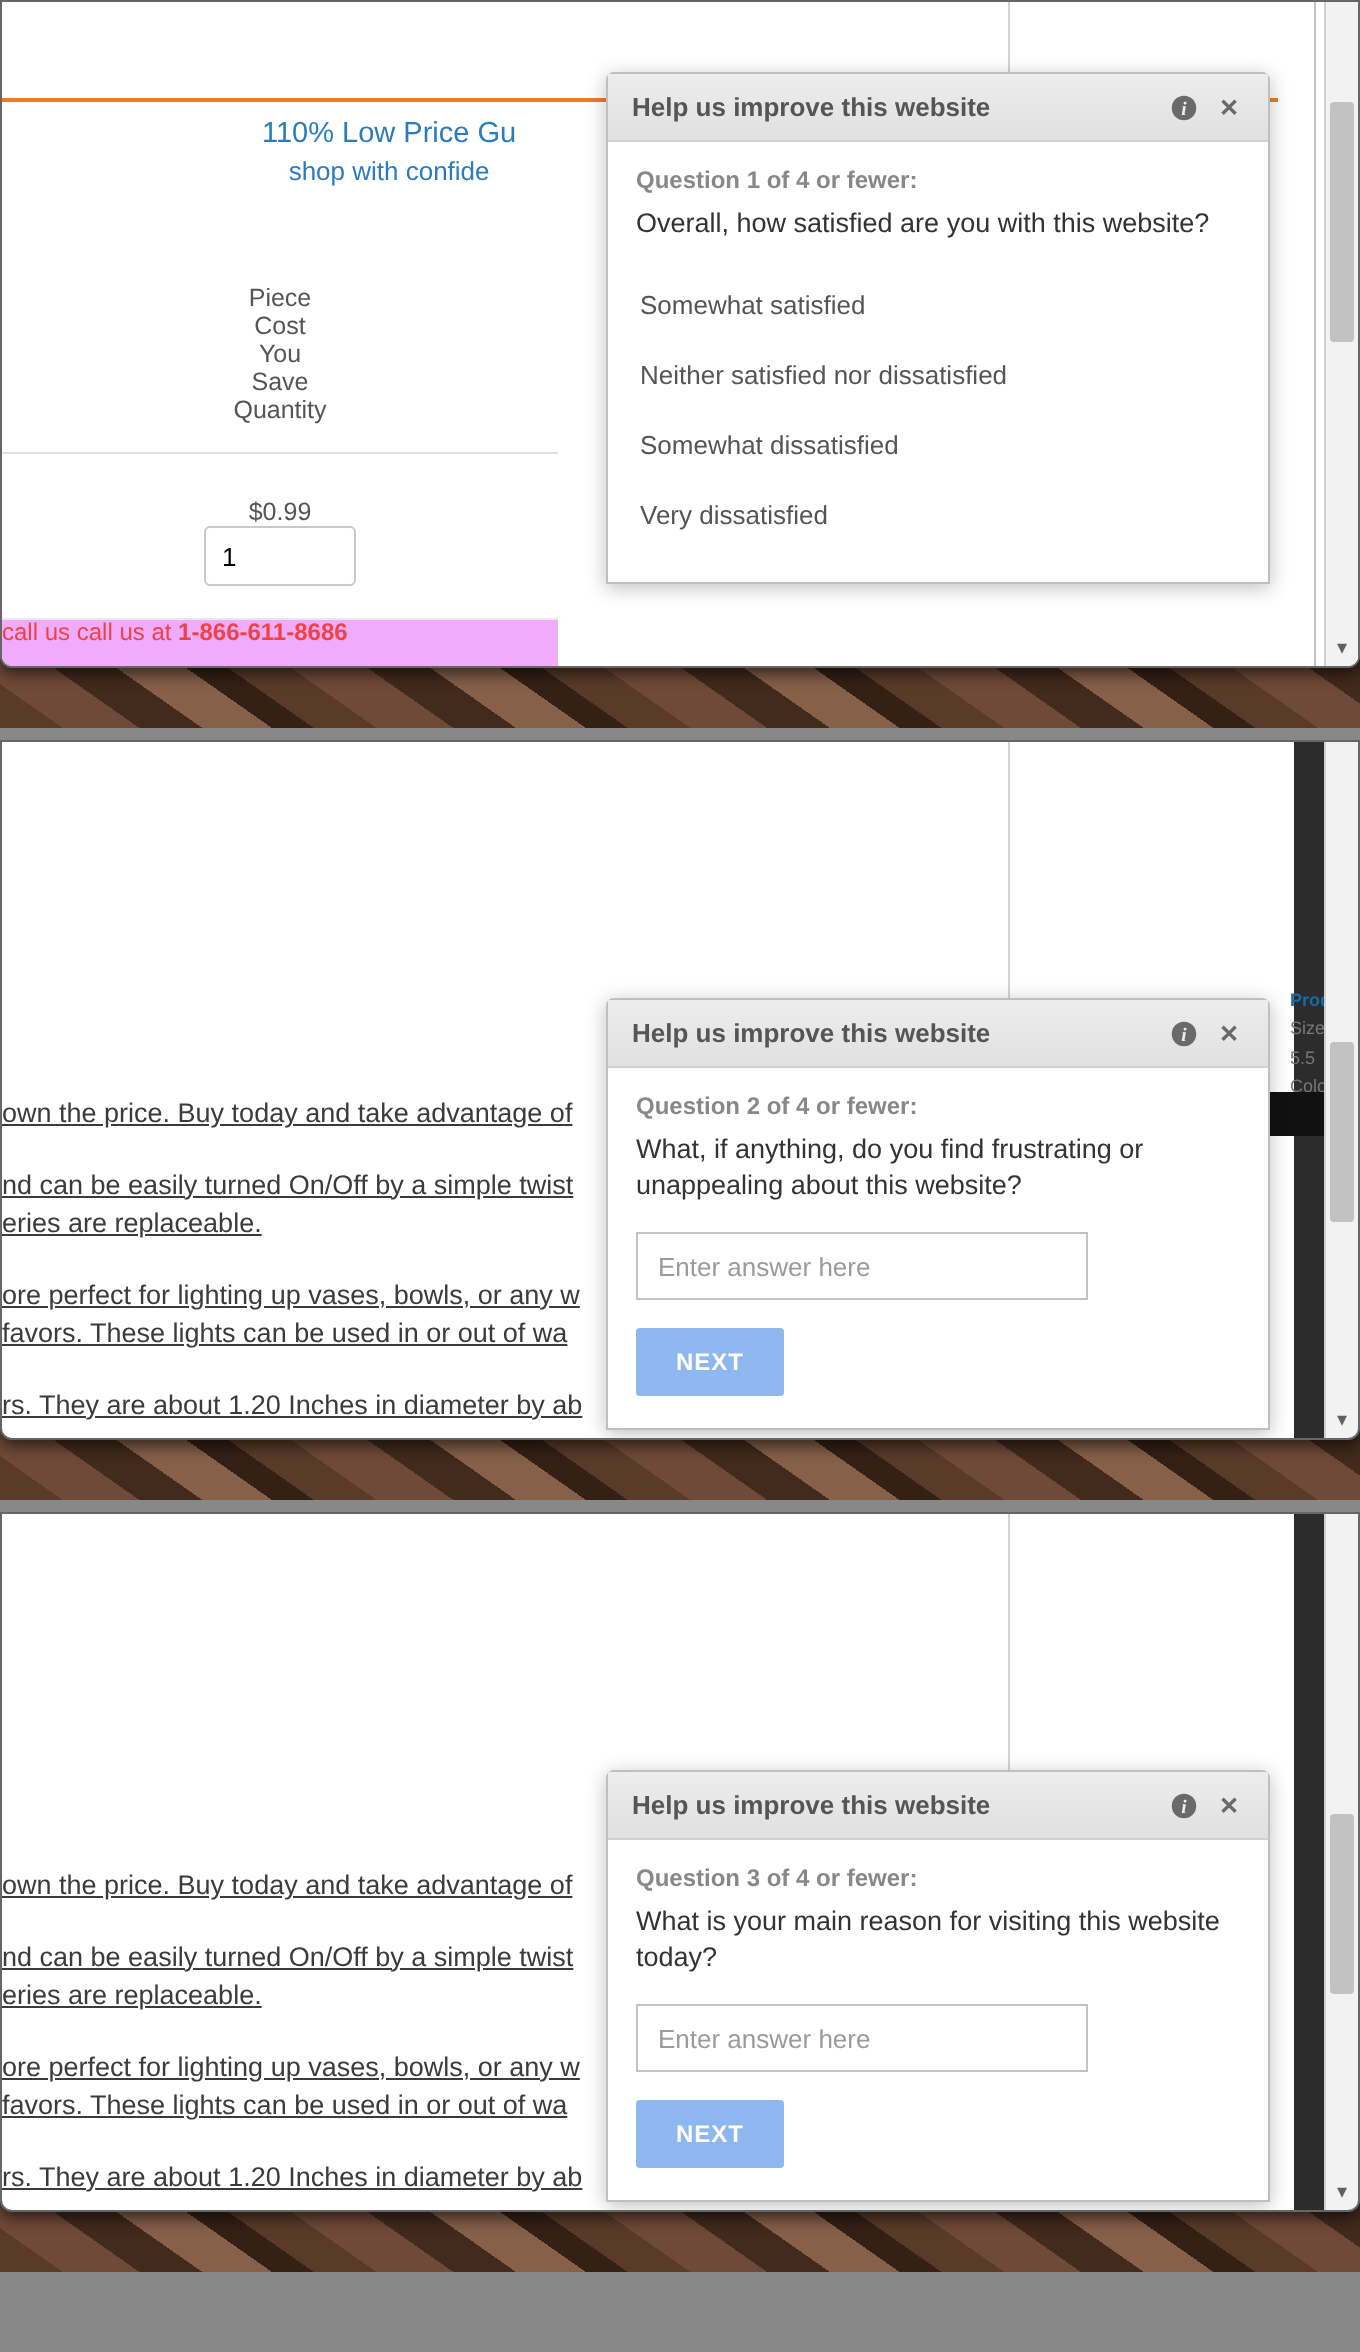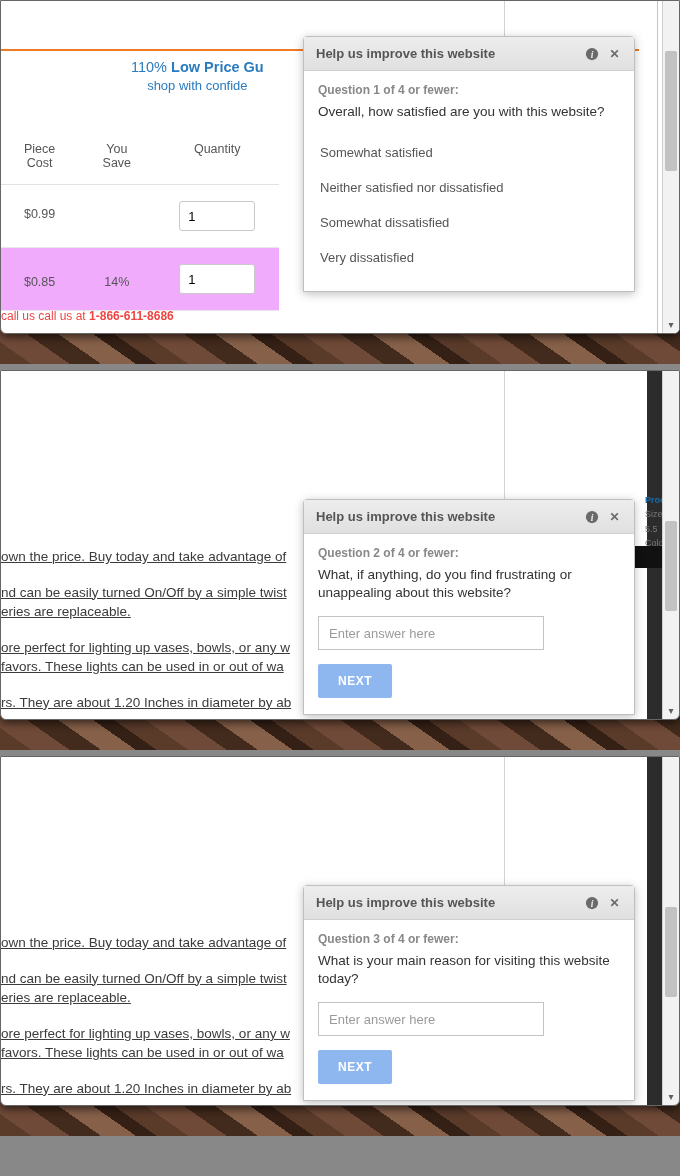--- a/index.html
+++ b/index.html
@@ -86,24 +86,24 @@
   .next-btn {
     background:#8eb6ef; color:#fff; font-weight:bold; font-size:12px;
     letter-spacing:.5px; border:none; padding:10px 20px; border-radius:2px; cursor:pointer;
   }
 
   
   .p1-content { position:absolute; left:0; right:40px; top:0; bottom:0; }
   .p1-content .vline { position:absolute; top:0; left:503px; width:1px; height:38px; background:#d3d3d3;}
   .orange-rule { position:absolute; left:0; right:0; top:48px; border-top:2px solid #f07b23;}
   .promo { position:absolute; top:58px; left:130px; font-size:14.5px; color:#2a7bbf; }
-  .promo b { font-weight:bold; }
+  .promo b { font-weight:normal; }
   .promo .sub { color:#2a7bbf; display:block; text-align:center; font-size:13px; margin-top:3px;}
   .price-table { position:absolute; left:0; right:360px; top:135px; }
-  .price-table .hdr, .price-table .row { display:flex; }
+  .price-table .hdr, .price-table .row { display:flex;flex-direction:column; }
   .price-table .col { flex:1; text-align:center; color:#555; font-size:12.5px;}
   .price-table .hdr { border-bottom:1px solid #e2e2e2; padding:6px 0 14px;}
   .price-table .row { padding:16px 0; border-bottom:1px solid #e8e8e8;}
   .price-table .row:nth-child(3){ background:#f0abfc;align-items:center; }
   .qty-input { width:76px; height:30px; border:1px solid #c9c9c9; border-radius:3px; padding:0 8px; font-size:13px;}
   .phone-line { position:absolute; left:0; bottom:10px; font-size:12px; color:#ef4444;}
   .phone-line b { font-weight:bold; }
 
   
   .pcopy { position:absolute; left:0; right:40px; top:0; bottom:0; color:#3b3b3b; font-size:13.5px; line-height:1.45;}

